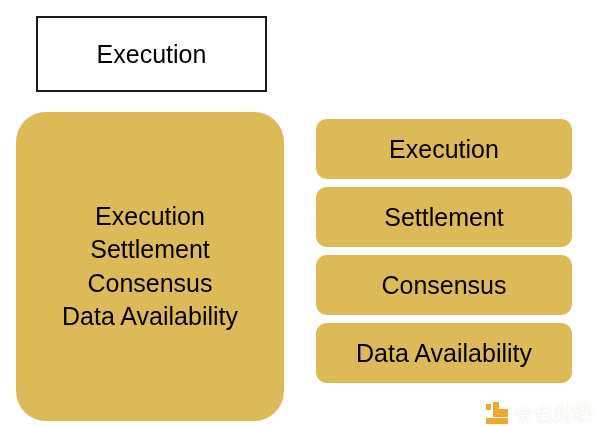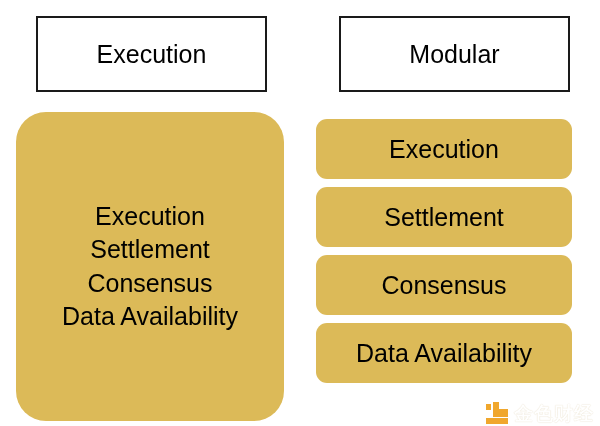--- a/index.html
+++ b/index.html
@@ -119,23 +119,20 @@
 </style>
 </head>
 <body>
 
 <div id="canvas">
 
   <div class="header-box" id="header-monolithic">
     <span class="header-label">Execution</span>
   </div>
 
-  <div class="header-box" id="header-modular">
-    <span class="header-label">Modular</span>
-  </div>
 
   <div id="monolithic-card">
     <span class="mono-line">Execution</span>
     <span class="mono-line">Settlement</span>
     <span class="mono-line">Consensus</span>
     <span class="mono-line">Data Availability</span>
   </div>
 
   <div class="modular-bar" id="modular-bar-0">
     <span class="bar-label">Execution</span>

